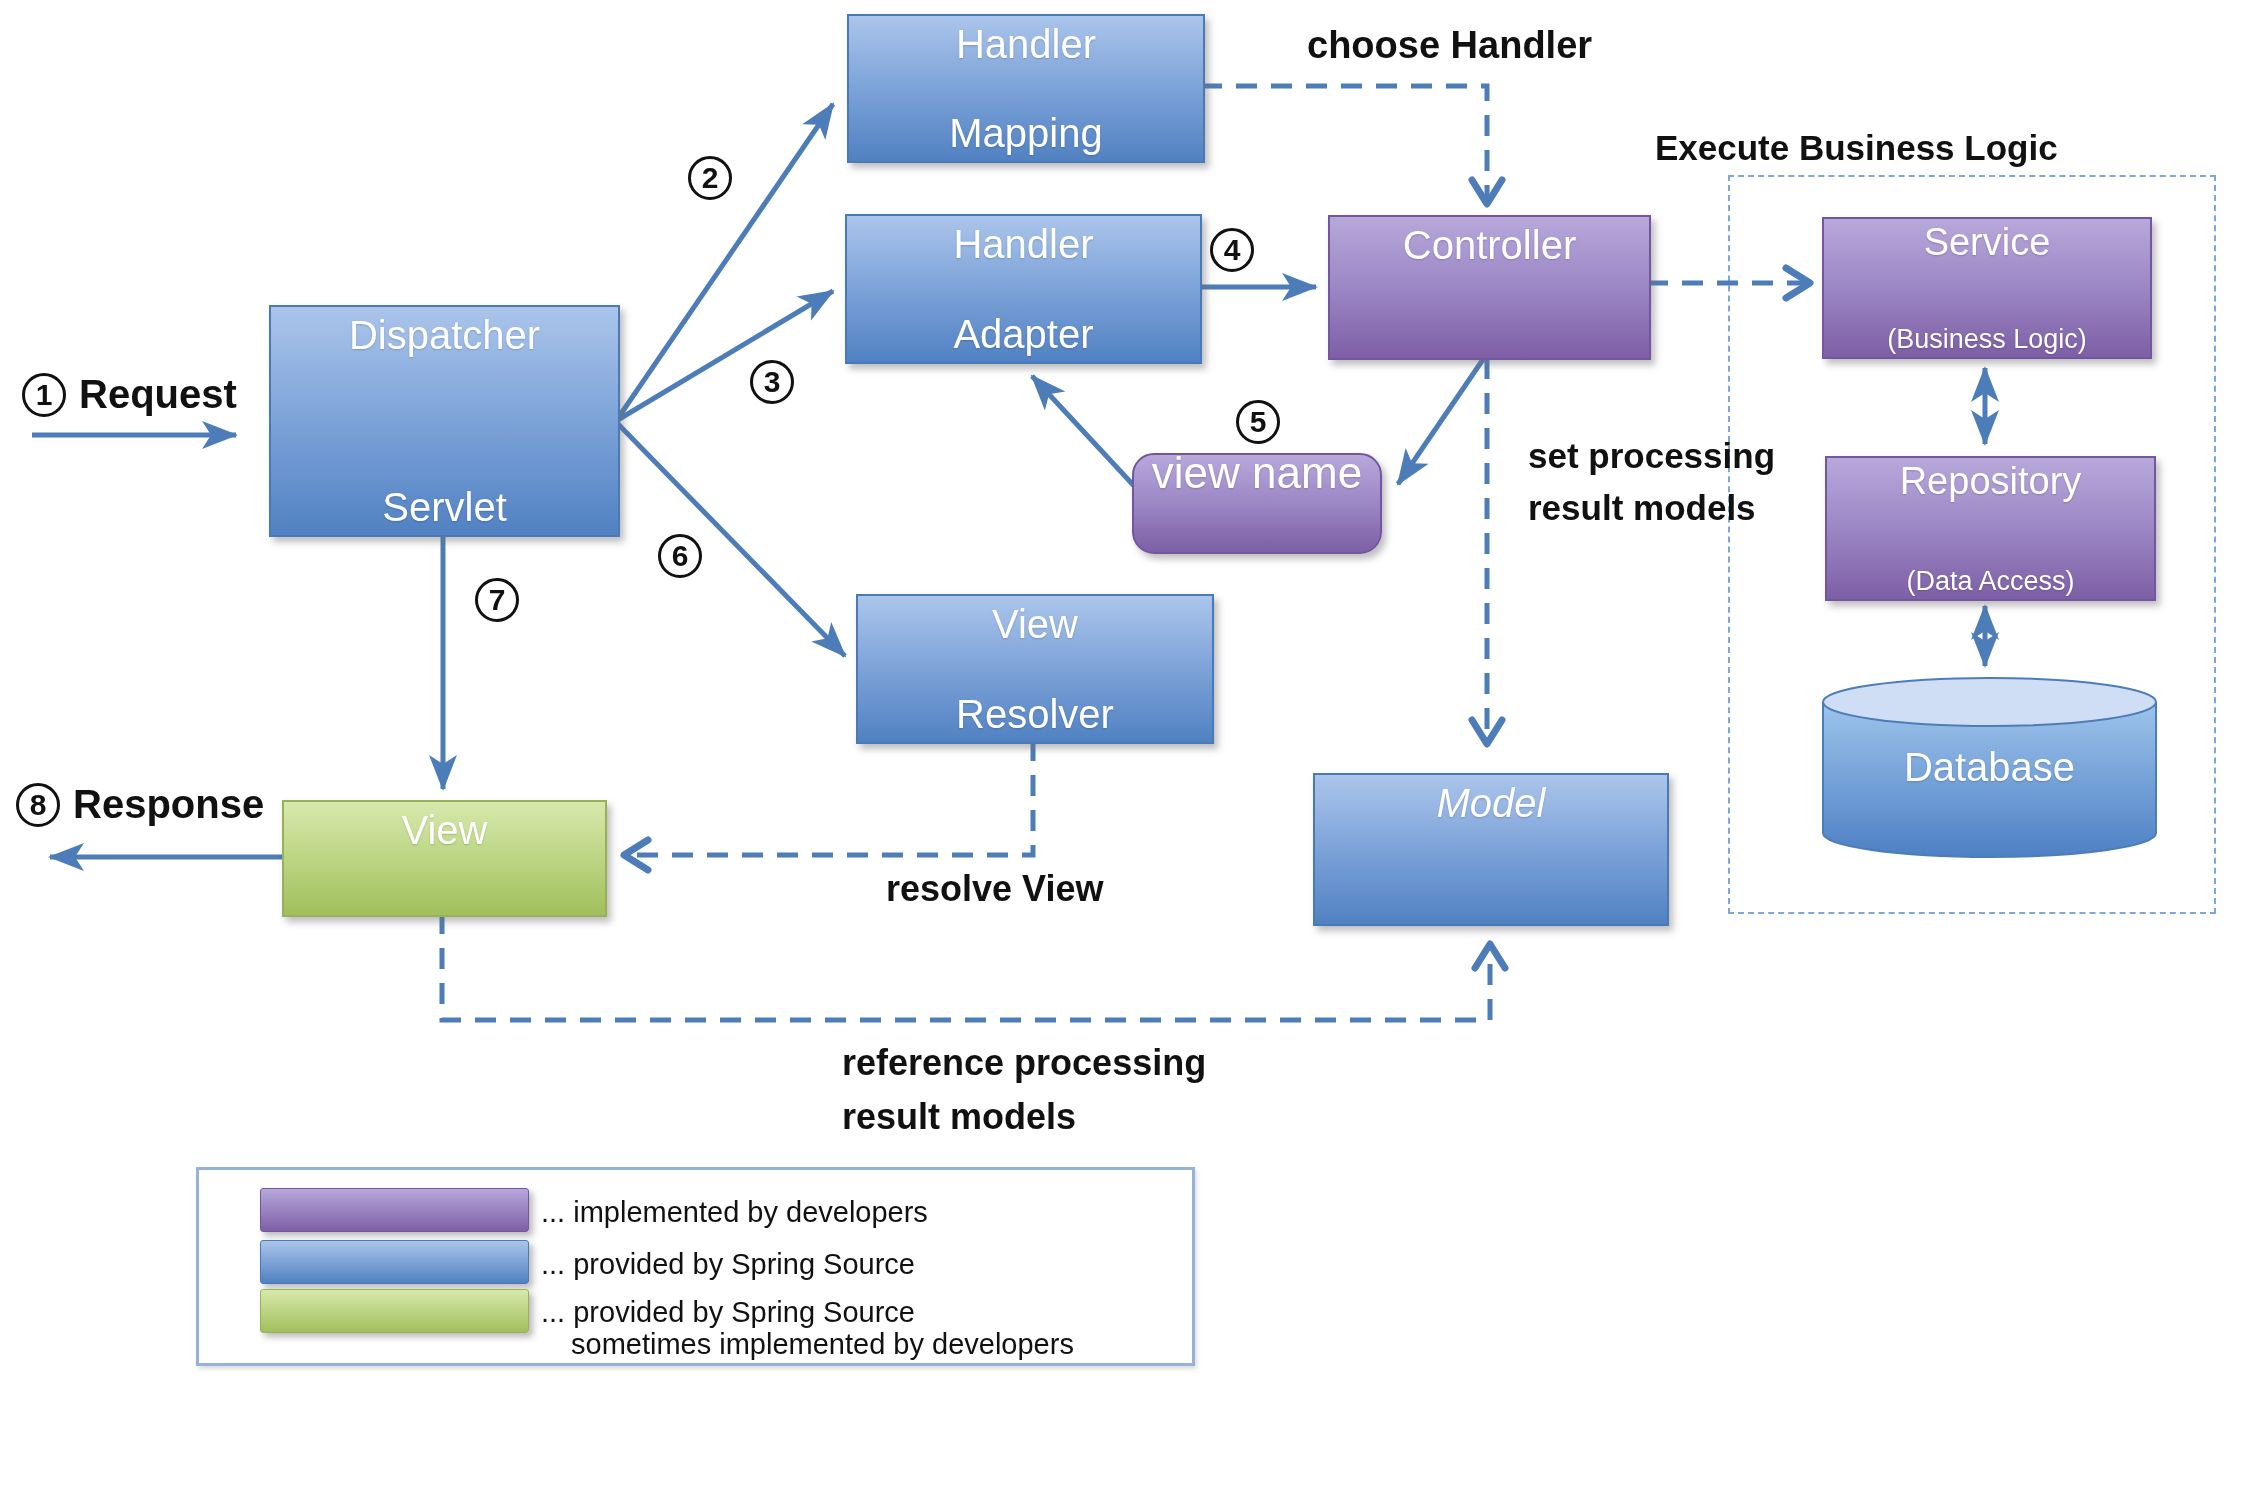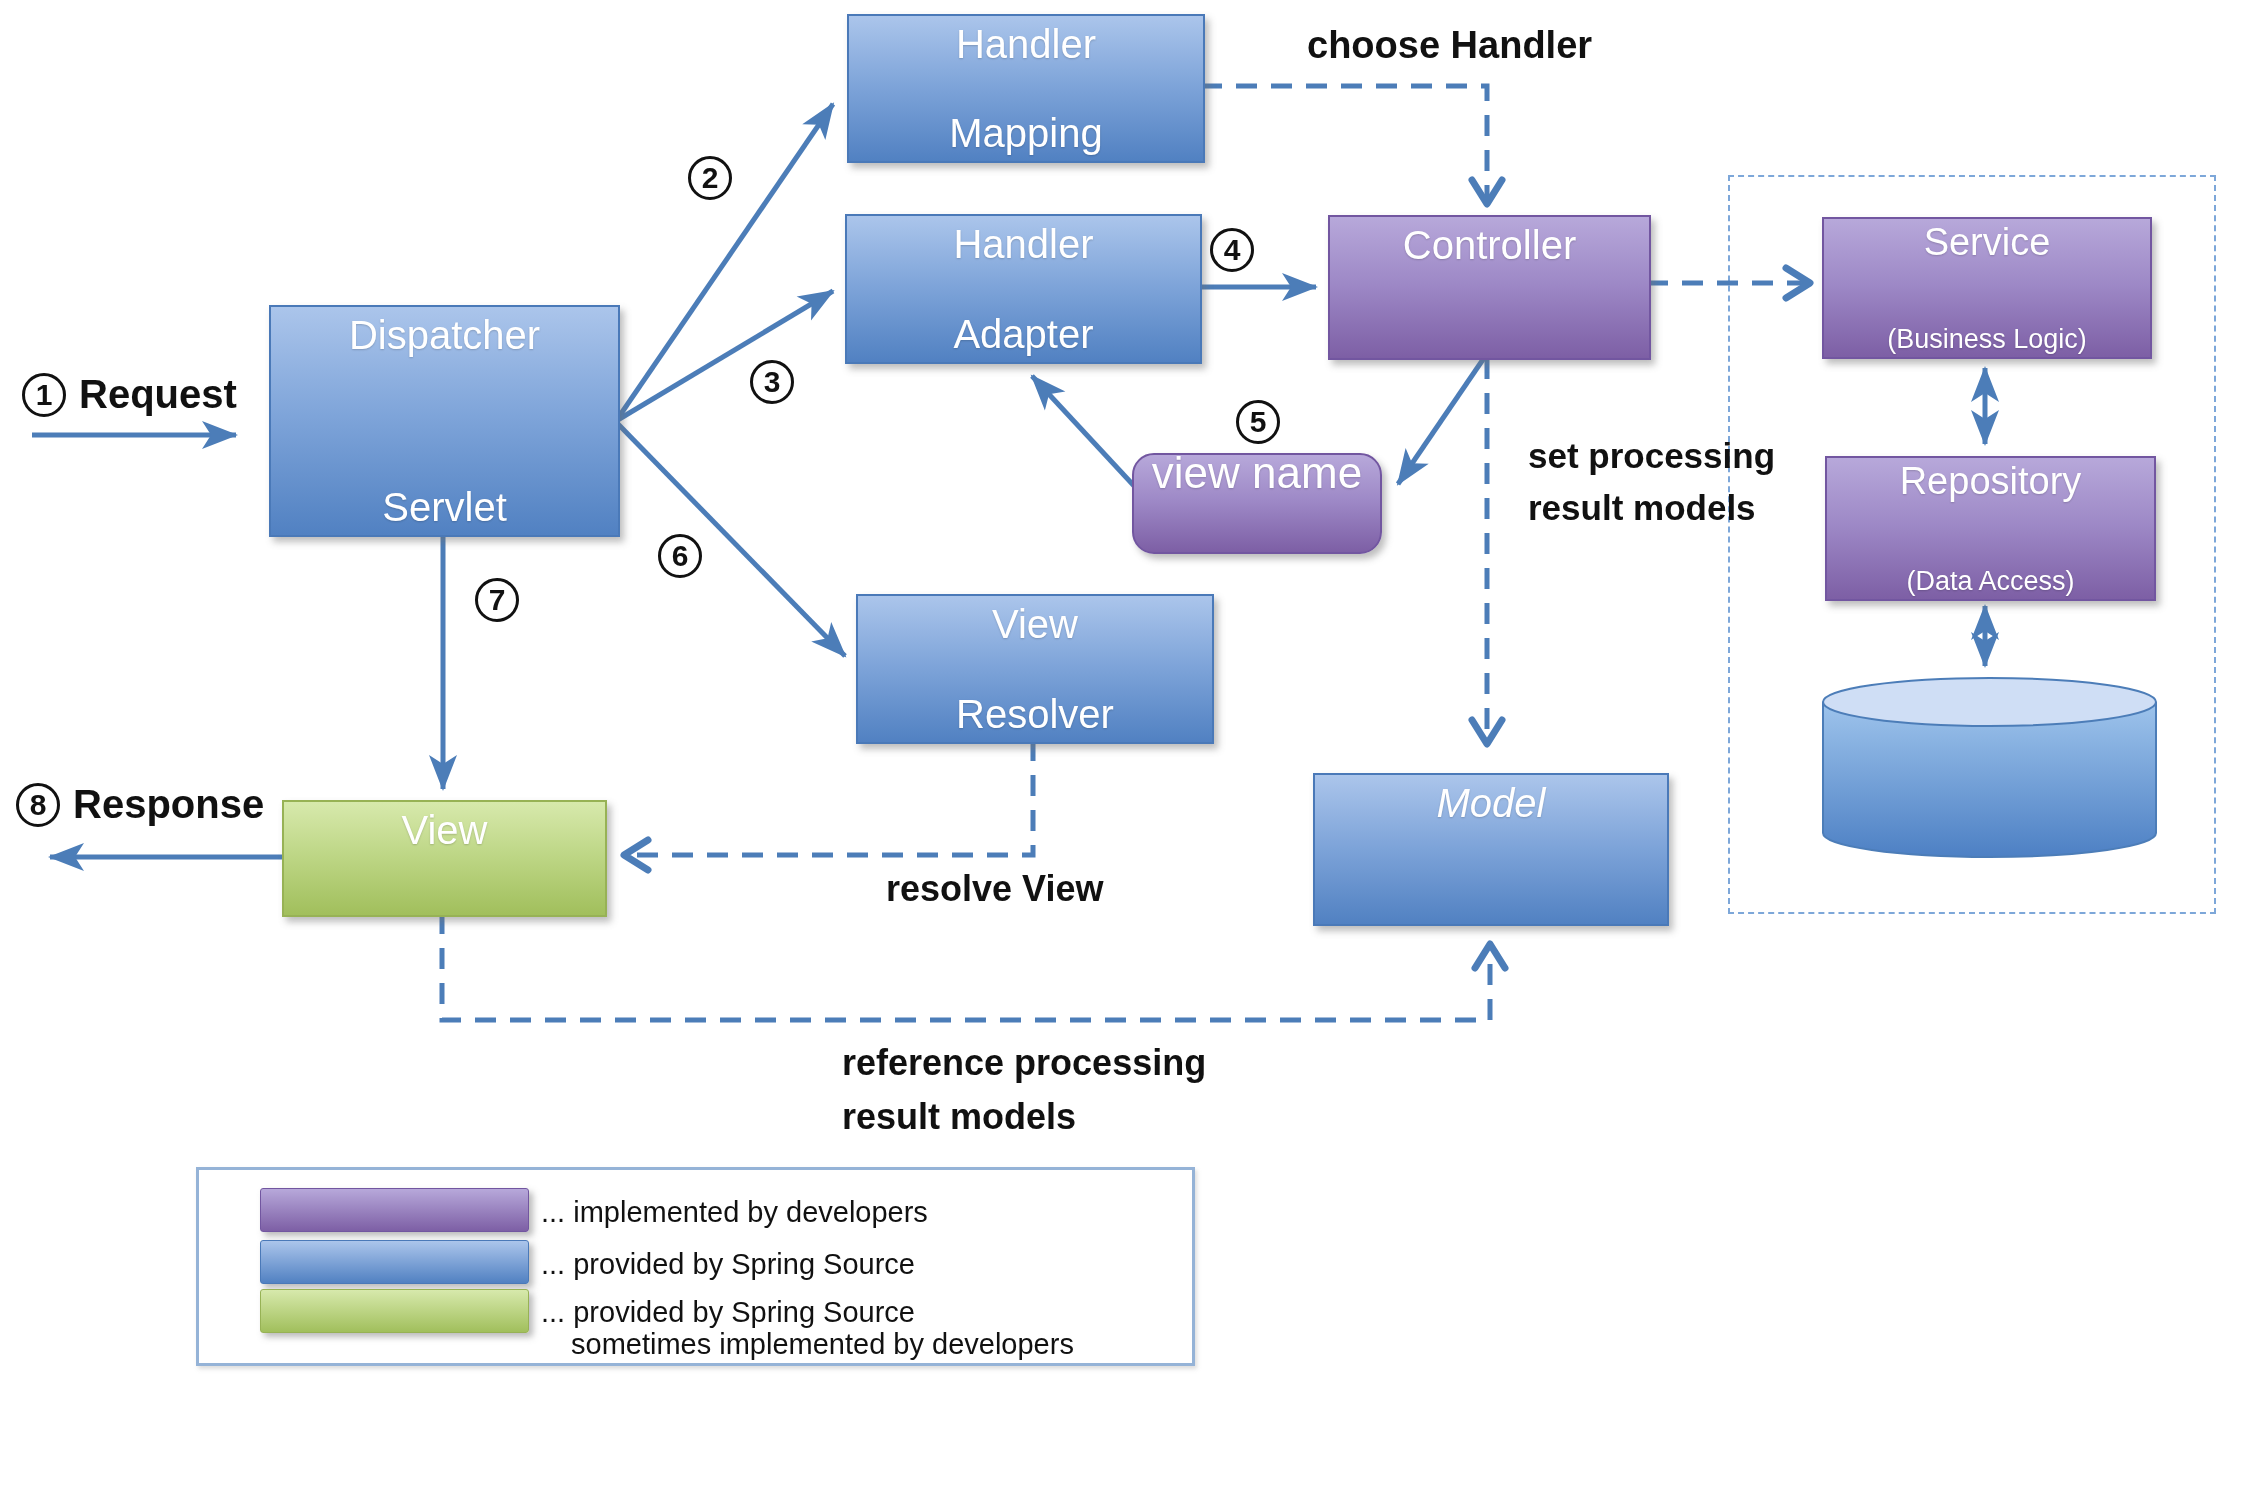--- a/index.html
+++ b/index.html
@@ -154,38 +154,40 @@
   <div class="node box-purple f38" style="left:1825px;top:456px;width:327px;height:141px;">
     <div class="l1">Repository</div>
     <div class="l2 fsub">(Data Access)</div>
   </div>
 
   <div class="node box-purple f38" style="left:1822px;top:217px;width:326px;height:138px;">
     <div class="l1">Service</div>
     <div class="l2 fsub">(Business Logic)</div>
   </div>
 
+  <div class="dbtext" style="left:1823px;top:700px;width:333px;height:135px;">Database</div>
 
   <div class="stepmark numcircle" style="left:688px;top:156px;">2</div>
   <div class="stepmark numcircle" style="left:750px;top:360px;">3</div>
   <div class="stepmark numcircle" style="left:1210px;top:228px;">4</div>
   <div class="stepmark numcircle" style="left:1236px;top:400px;">5</div>
   <div class="stepmark numcircle" style="left:658px;top:534px;">6</div>
   <div class="stepmark numcircle" style="left:475px;top:578px;">7</div>
 
   <div class="iolabel" style="left:22px;top:372px;">
     <span class="numcircle">1</span>
     <span>Request</span>
   </div>
   <div class="iolabel" style="left:16px;top:782px;">
     <span class="numcircle">8</span>
     <span>Response</span>
   </div>
 
   <div class="blabel" style="left:1307px;top:24px;font-size:38px;">choose Handler</div>
+  <div class="blabel" style="left:1655px;top:128px;font-size:35px;">Execute Business Logic</div>
   <div class="blabel" style="left:1528px;top:430px;font-size:35px;line-height:52px;">
     <div>set processing</div>
     <div>result models</div>
   </div>
   <div class="blabel" style="left:886px;top:868px;font-size:36px;">resolve View</div>
   <div class="blabel" style="left:842px;top:1036px;font-size:36px;line-height:54px;">
     <div>reference processing</div>
     <div>result models</div>
   </div>
 

